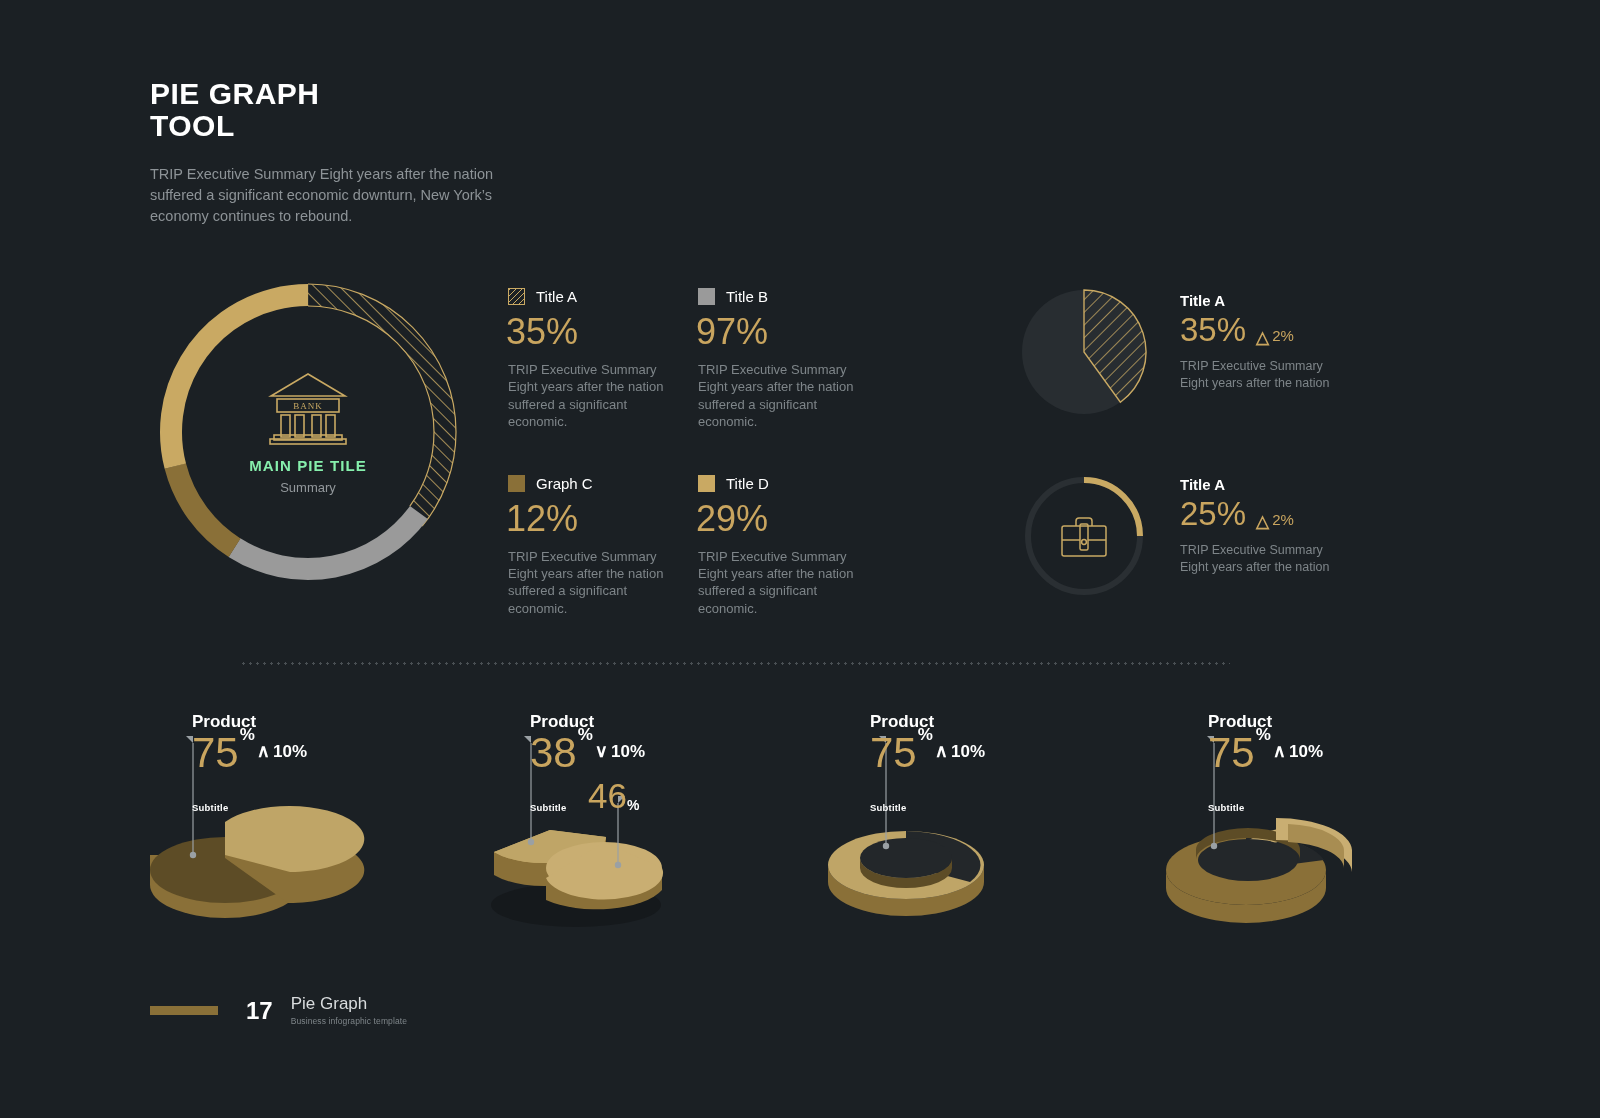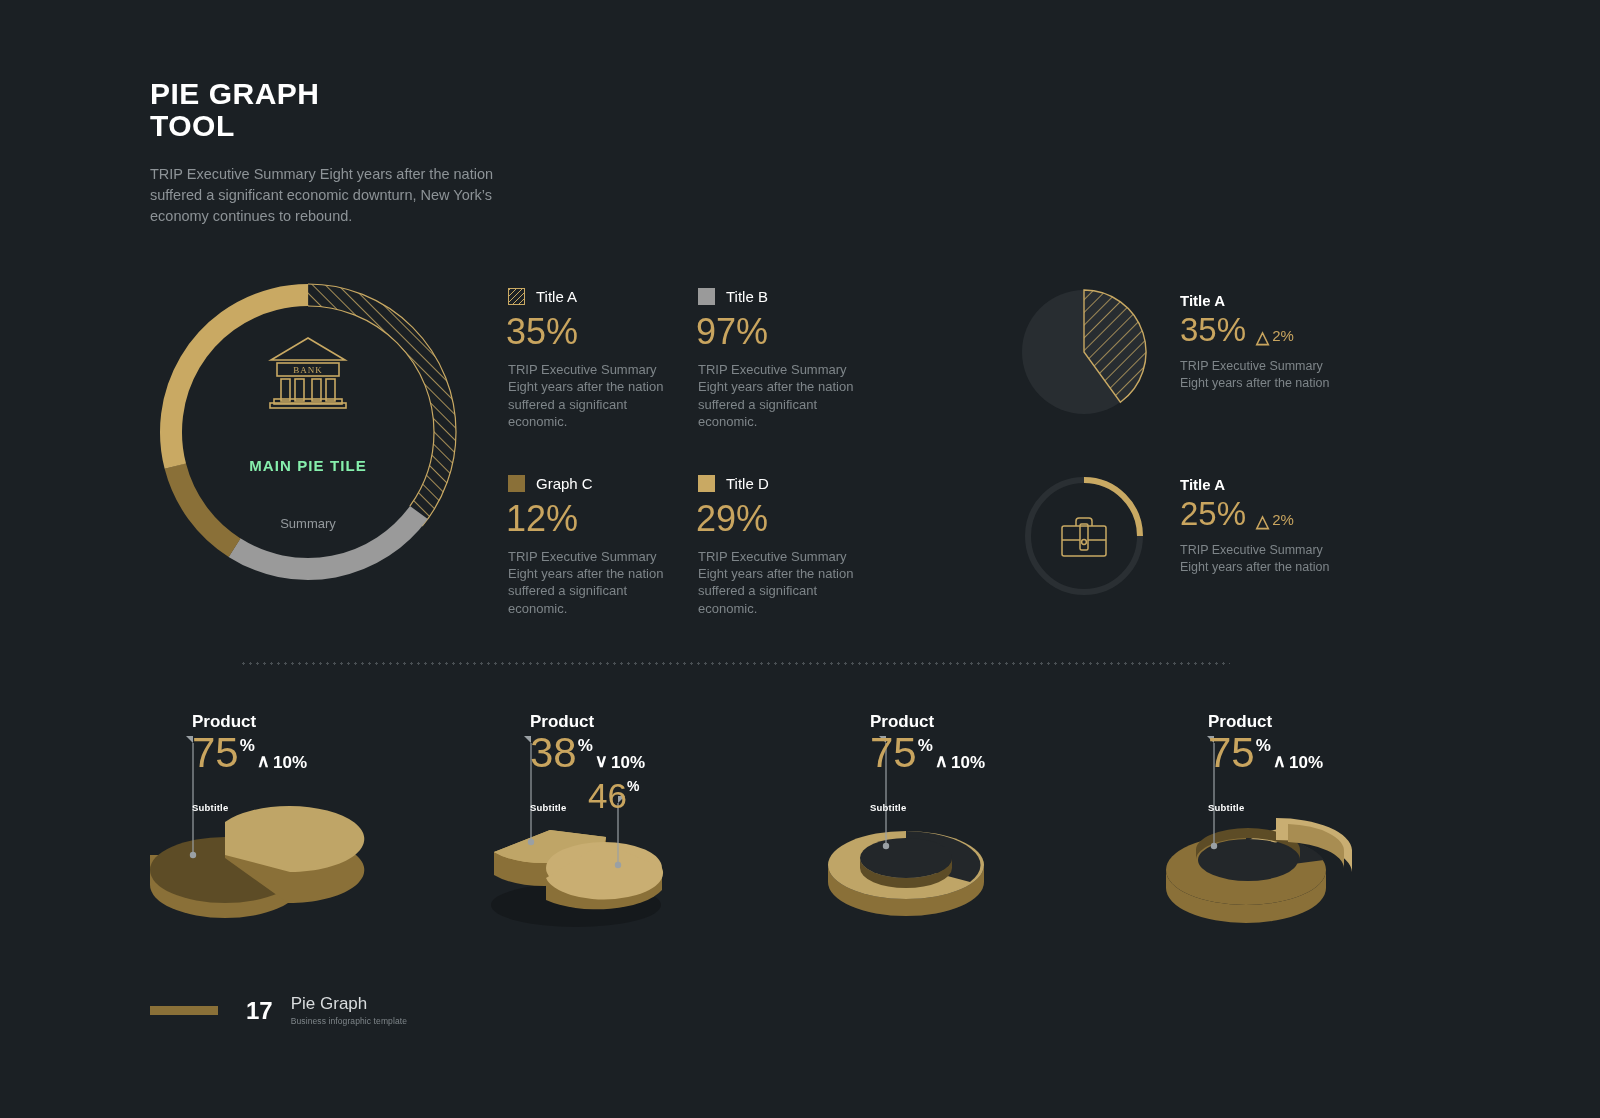--- a/index.html
+++ b/index.html
@@ -16,21 +16,21 @@
   
   .header { position:absolute; left:150px; top:78px; width:520px; }
   .title  { font-size:30px; font-weight:bold; letter-spacing:.5px; line-height:1.07;
             color:#ffffff; text-transform:uppercase; }
   .subtitle { margin-top:22px; font-size:14.5px; line-height:1.45; color:#8d9397; width:395px; }
 
   
   .main-donut { position:absolute; left:148px; top:272px; width:320px; height:320px; }
   .main-donut svg { display:block; }
   .donut-center { position:absolute; left:0; top:0; width:320px; height:320px;
-                  display:flex; flex-direction:column; align-items:center; justify-content:center;gap:36px; }
+                  display:flex; flex-direction:column; align-items:center; justify-content:center; }
   .bank-icon { margin-bottom:12px; }
   .donut-title { font-size:15px; font-weight:bold; color:#86efac; letter-spacing:1.1px; }
   .donut-sub   { font-size:13px; color:#93989c; margin-top:6px; }
 
   
   .legend { position:absolute; left:508px; top:288px; width:400px;
             display:grid; grid-template-columns:190px 190px; gap:44px 0px; }
   .legend-item { width:185px; }
   .legend-head { display:flex; align-items:center; gap:11px; }
   .swatch { width:17px; height:17px; flex:none; }
@@ -61,27 +61,27 @@
 
   
   .bchart { position:absolute; width:330px; height:250px; }
   .b1 { left:150px; top:700px; }
   .b2 { left:488px; top:700px; }
   .b3 { left:828px; top:700px; }
   .b4 { left:1166px; top:700px; }
   .bchart svg { position:absolute; left:0; top:0; }
   .blabel { position:absolute; left:42px; top:12px; }
   .blabel-title { font-size:17px; font-weight:bold; color:#ffffff; }
-  .blabel-row { display:flex; align-items:flex-end; margin-top:0px; }
+  .blabel-row { display:flex; align-items:center; margin-top:0px; }
   .blabel-value { font-size:42px; color:#c9a55f; line-height:1; font-weight:500; }
   .blabel-pct { font-size:17px; font-weight:bold; color:#ffffff; margin-left:1px; position:relative; top:-18px; }
   .blabel-chev { font-size:18px; font-weight:bold; color:#ffffff; margin-left:2px; position:relative; top:-2px; }
   .blabel-delta { font-size:17px; font-weight:bold; color:#ffffff; margin-left:3px; position:relative; top:-1px; }
   .blabel-sub { font-size:9.5px; font-weight:bold; color:#ffffff; margin-top:28px; letter-spacing:.2px; }
-  .blabel2 { position:absolute; left:100px; top:78px; display:flex; align-items:flex-start; }
+  .blabel2 { position:absolute; left:100px; top:78px; display:flex; align-items:flex-end; }
   .blabel2-value { font-size:35px; color:#c9a55f; line-height:1; }
   .blabel2-pct { font-size:14px; font-weight:bold; color:#ffffff; position:relative; top:0px; }
 
   
   .footer { position:absolute; left:150px; top:995px; display:flex; align-items:center; }
   .footer-bar { width:68px; height:9px; background:#8a7038; }
   .footer-num { font-size:24px; font-weight:bold; color:#ffffff; margin-left:28px; }
   .footer-txt { margin-left:18px; }
   .footer-name { font-size:17px; color:#d9dcde; line-height:1; }
   .footer-tag  { font-size:8.5px; font-weight:normal; color:#7e8589; margin-top:4px; letter-spacing:.1px; }

